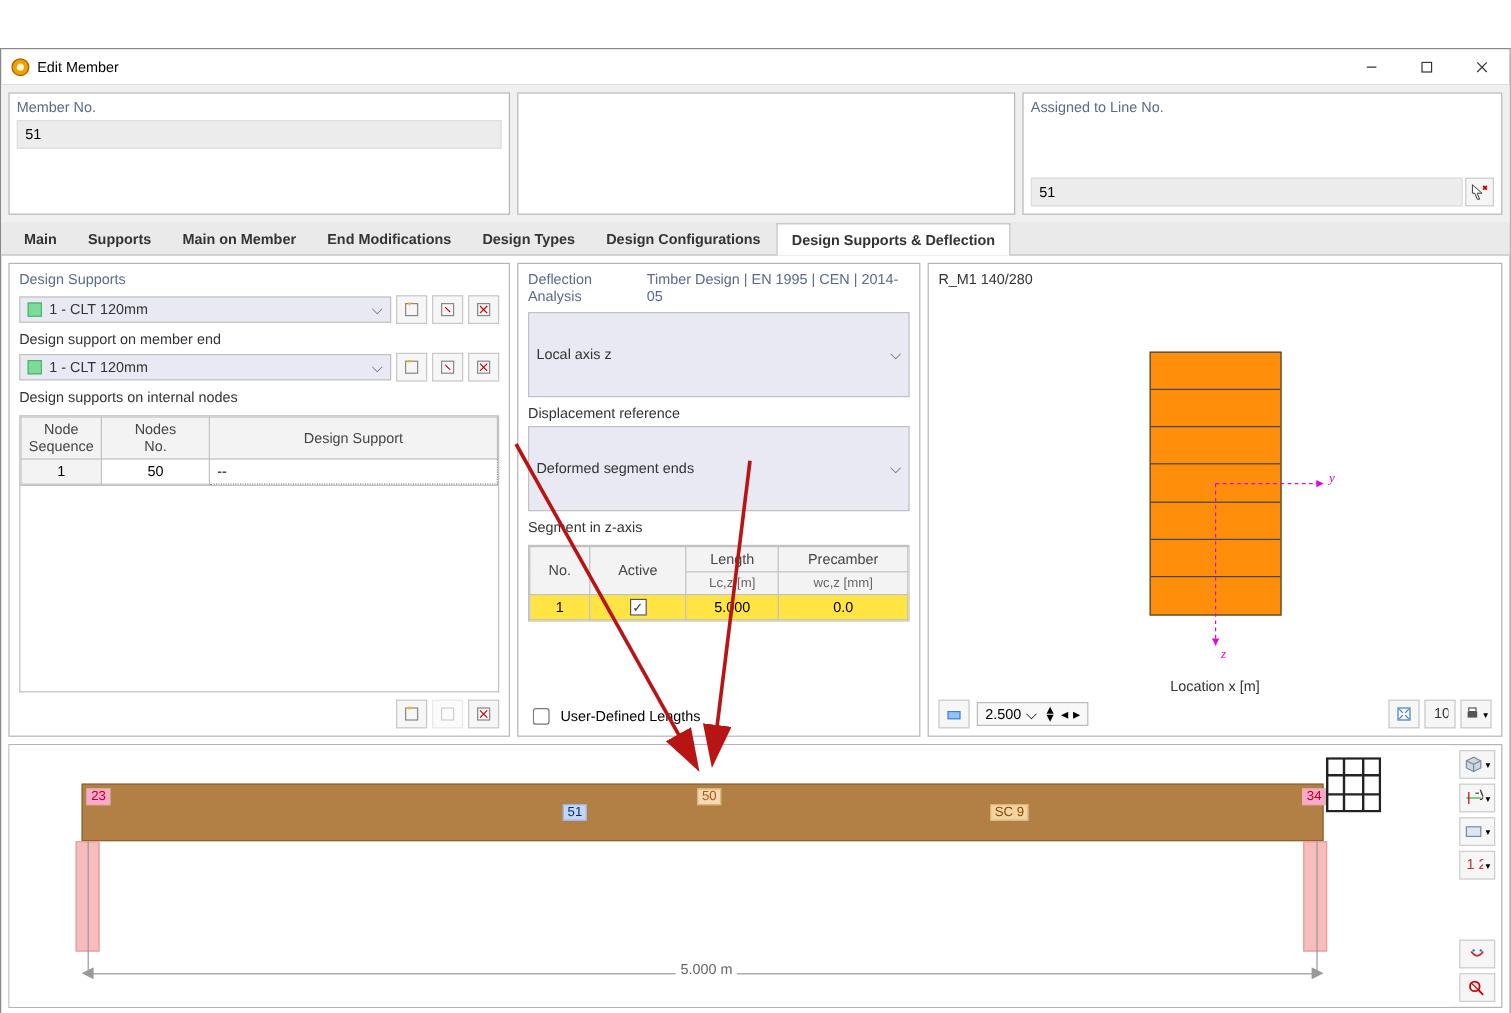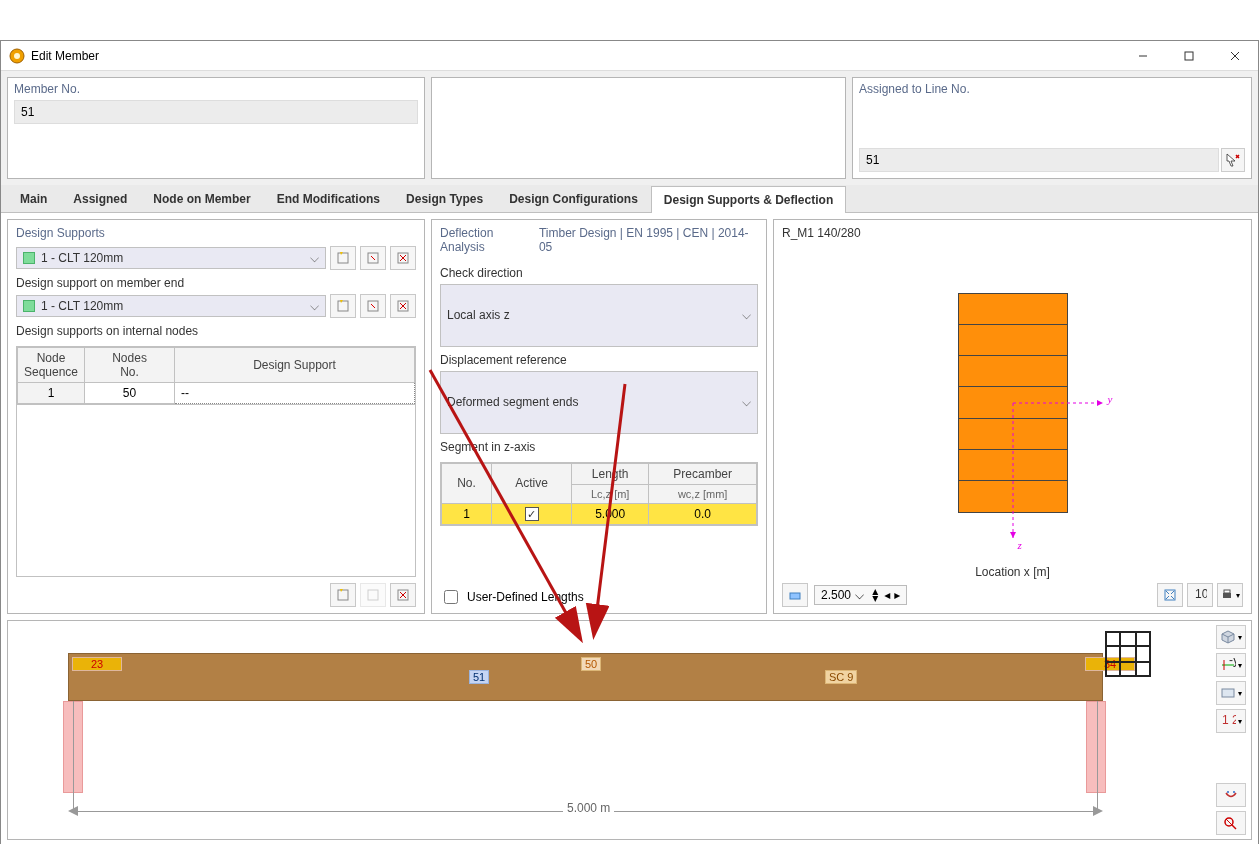--- a/index.html
+++ b/index.html
@@ -77,21 +77,21 @@
 
 .preview-panel { margin: 0 6px 6px 6px; border: 1px solid #b5b5b5; height: 220px; display: flex; position: relative; }
 .preview-canvas { flex: 1; position: relative; background: #fff; }
 .side-tools { width: 40px; display: flex; flex-direction: column; align-items: center; gap: 4px; padding: 4px; }
 .side-tool-btn { width: 30px; height: 24px; border: 1px solid #ccc; background: #f6f6f6; display: flex; align-items: center; justify-content: center; }
 .side-tool-btn svg { width: 16px; height: 14px; }
 
 .beam { position: absolute; background: #b28045; border: 1px solid #8a6334; }
 .support { position: absolute; background: #f7bdbd; border: 1px solid #e99a9a; }
 .dim-line { position: absolute; border-top: 1px solid #999; }
-.node-tag { position: absolute; color: #c00; font-size: 11px; background: #eab308; padding: 0 18px; border: 1px solid #dfb79d; }
+.node-tag { position: absolute; color: #c00; font-size: 11px; background: #f9a8d4; padding: 0 3px; border: 1px solid #dfb79d; }
 .member-tag { position: absolute; color: #003070; font-size: 11px; background: #c5d5f3; padding: 0 3px; border: 1px solid #9bb4de; }
 .sc-tag { position: absolute; color: #8a4a00; font-size: 11px; background: #f1d4a2; padding: 0 3px; border: 1px solid #dcb676; }
 .internal-tag { position: absolute; color: #b45700; font-size: 11px; background: #f3d9b8; padding: 0 3px; border: 1px solid #dcb676; }
 
 .grid-icon { position: absolute; right: 60px; top: 10px; }
 .grid-icon svg { width: 46px; height: 46px; }
 
 
 .arrow-svg { position: absolute; pointer-events: none; }
 
@@ -155,22 +155,22 @@
               <line x1="10" y1="2" x2="13" y2="5" stroke="#c00" stroke-width="1.5"></line>
               <line x1="13" y1="2" x2="10" y2="5" stroke="#c00" stroke-width="1.5"></line>
             </svg>
         </div>
       </div>
     </div>
   </div>
 
   <div class="tabs-row">
     <div class="tab">Main</div>
-    <div class="tab">Assigned</div>
-    <div class="tab">Node on Member</div>
+    <div class="tab">Supports</div>
+    <div class="tab">Main on Member</div>
     <div class="tab">End Modifications</div>
     <div class="tab">Design Types</div>
     <div class="tab">Design Configurations</div>
     <div class="tab active">Design Supports &amp; Deflection</div>
   </div>
 
   <div class="main">
 
     <div class="panel left-panel">
       <div class="panel-title">Design Supports</div>
@@ -273,21 +273,20 @@
           </div>
       </div>
     </div>
 
     <div class="panel mid-panel">
       <div style="display:flex;justify-content:space-between">
         <span class="panel-title">Deflection Analysis</span>
         <span class="panel-sub">Timber Design | EN 1995 | CEN | 2014-05</span>
       </div>
 
-      <div class="field-label">Check direction</div>
       <div class="select">
         <span>Local axis z</span>
         <span class="select-caret">⌵</span>
       </div>
 
       <div class="field-label">Displacement reference</div>
       <div class="select">
         <span>Deformed segment ends</span>
         <span class="select-caret">⌵</span>
       </div>

